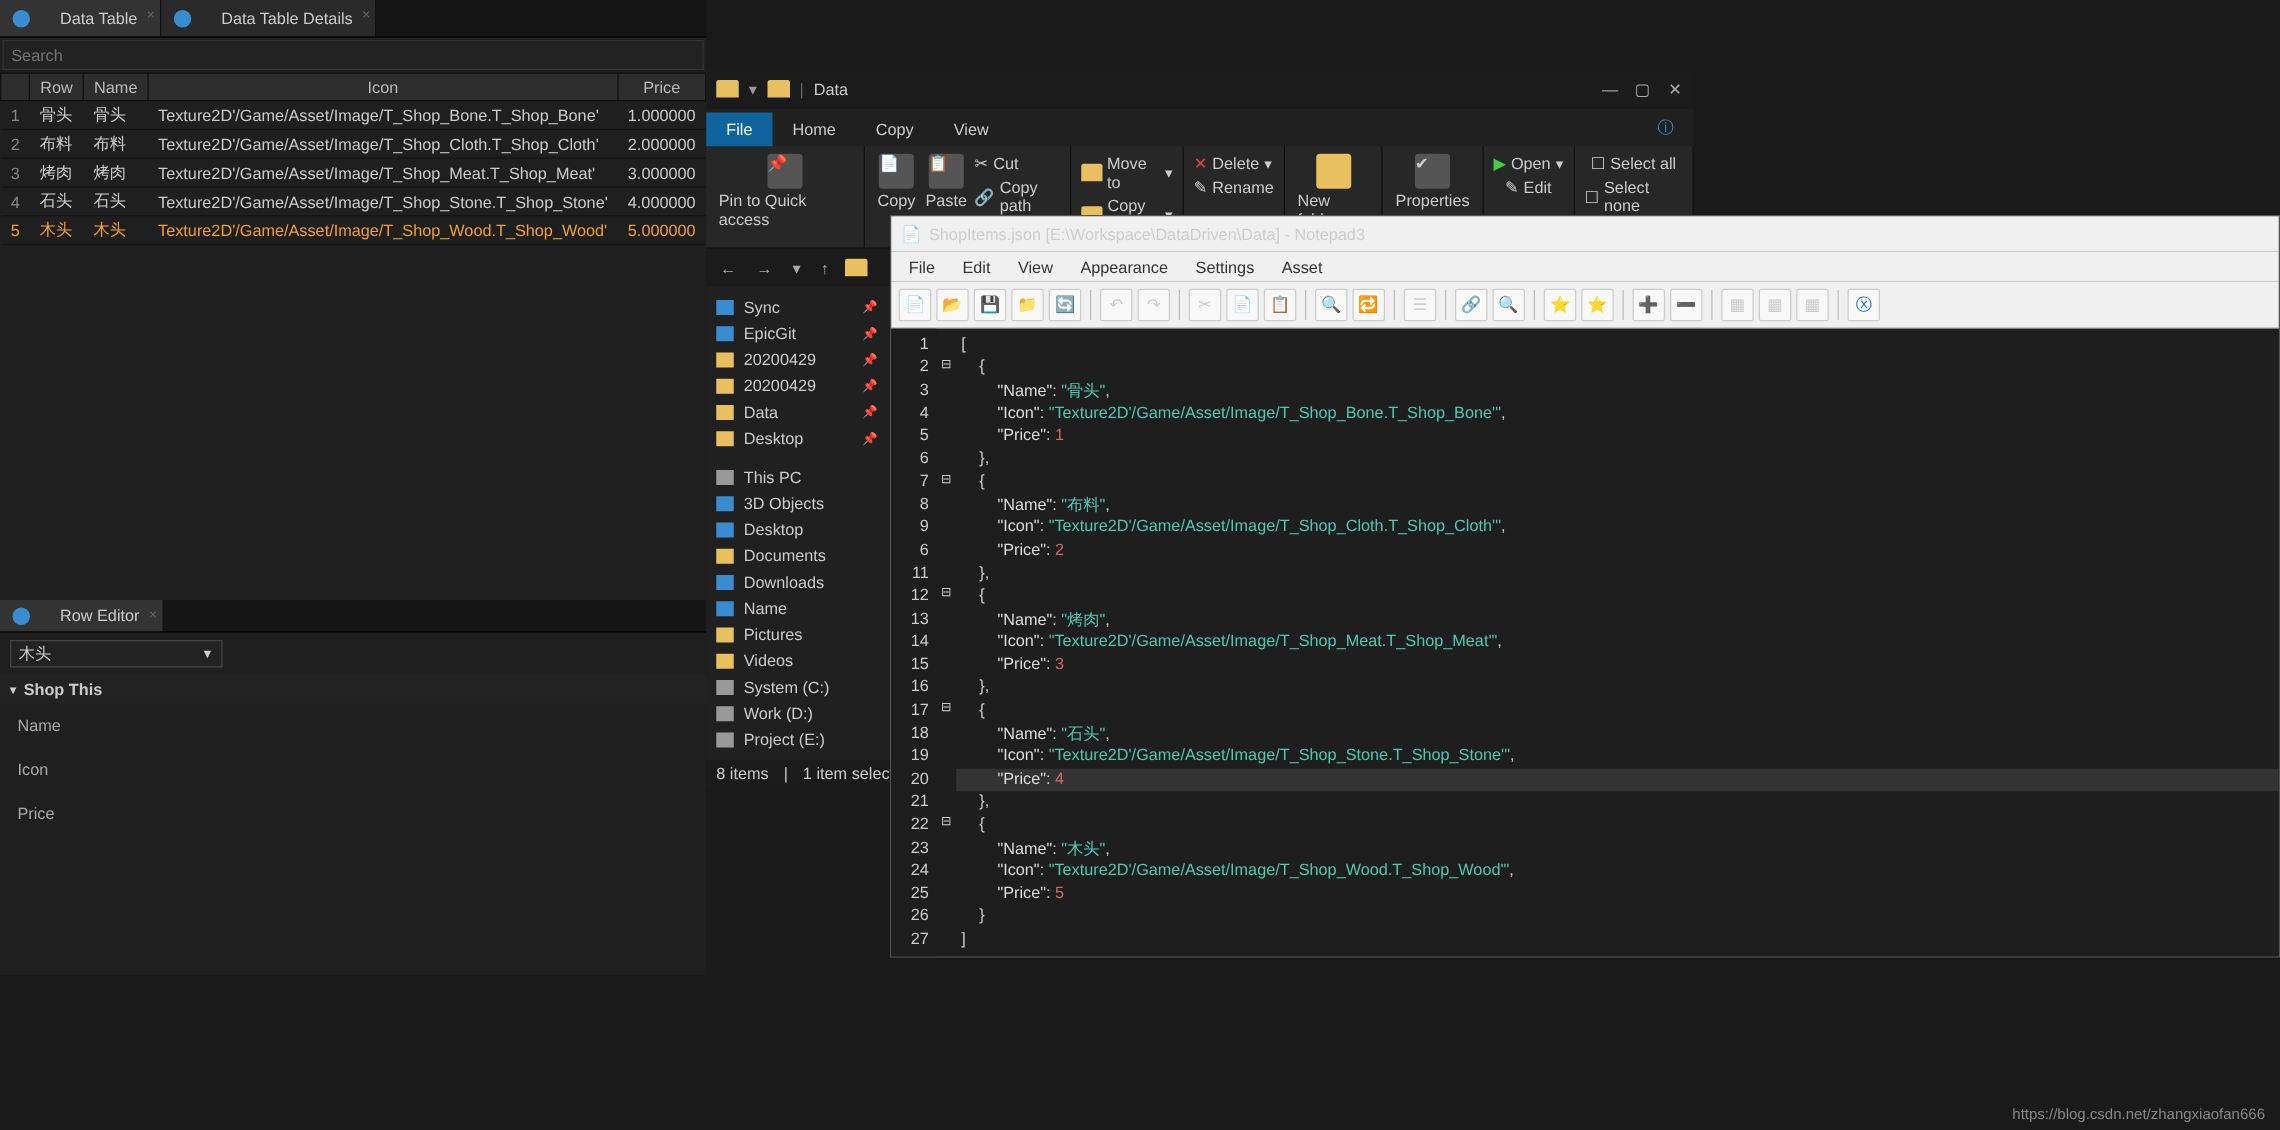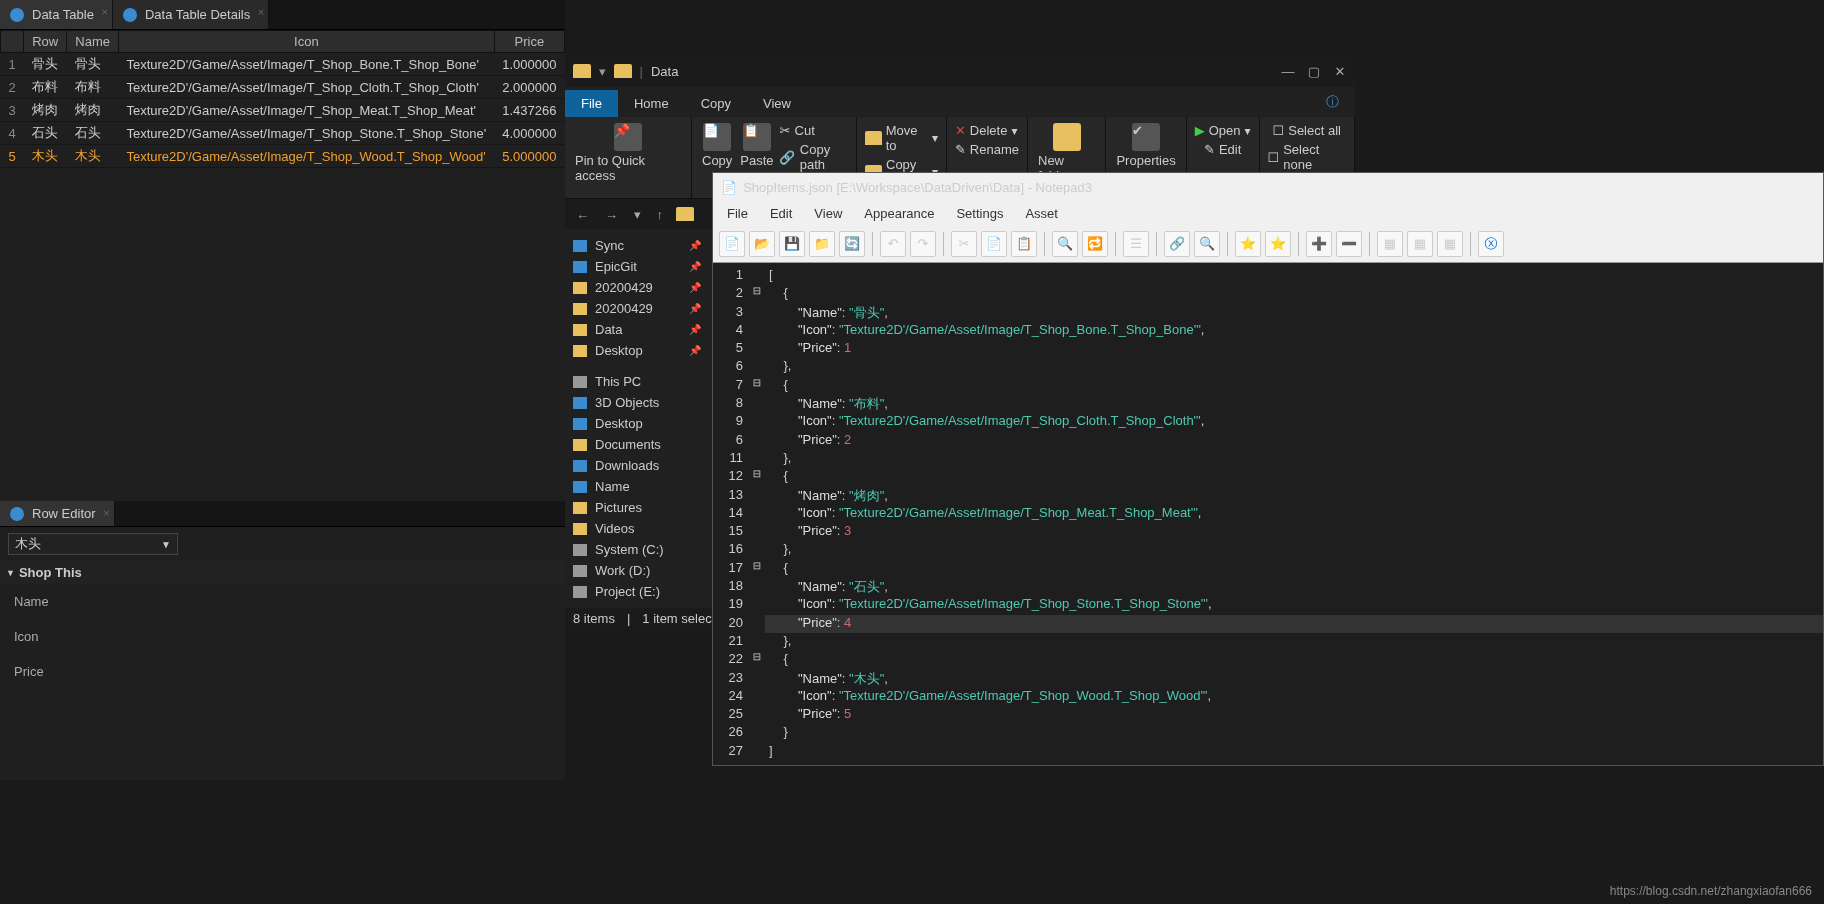--- a/index.html
+++ b/index.html
@@ -1,30 +1,30 @@
 <!DOCTYPE html>
 <html><head>
 <meta charset="utf-8">
 <style>
 *{box-sizing:border-box;margin:0;padding:0;font-family:"Segoe UI",Arial,sans-serif;font-size:13px;color:#ccc}
 body{background:#1a1a1a;width:1824px;height:904px;overflow:hidden;position:relative}
 
 .unreal{position:absolute;left:0;top:0;width:565px;height:780px;background:#1f1f1f}
 .tabs{display:flex;height:30px;background:#151515;border-bottom:1px solid #000}
-.tab{display:flex;align-items:center;padding:0 18px 0 10px;gap:8px;background:#2a2a2a;border-right:1px solid #111;position:relative}
+.tab{display:flex;align-items:center;padding:0 18px 0 10px;gap:24px;background:#2a2a2a;border-right:1px solid #111;position:relative}
 .tab .x{position:absolute;right:4px;top:6px;color:#666;font-size:11px}
 .tab.active{background:#333}
 .tab-icon{width:14px;height:14px;border-radius:7px;background:#3a8cd1;display:inline-block}
 .search{height:24px;background:#222;border:1px solid #333;margin:2px;padding:2px 6px;color:#888}
 .table{width:100%;border-collapse:collapse}
 .table th{background:#2d2d2d;color:#bbb;text-align:left;padding:3px 8px;font-weight:normal;border:1px solid #111;height:22px}
 .table td{padding:2px 8px;border-bottom:1px solid #151515;white-space:nowrap}
 .table tr.sel td{color:#f0a030}
 .row-num{text-align:right;color:#888;width:30px}
-.rowed-tabs{display:flex;height:26px;background:#151515;border-bottom:1px solid #000;margin-top:21px}
+.rowed-tabs{display:flex;height:26px;background:#151515;border-bottom:1px solid #000;margin-top:0}
 .rowed{position:absolute;left:0;top:480px;width:565px}
 .dd{display:flex;align-items:center;width:170px;height:22px;background:#222;border:1px solid #444;margin:6px 8px;padding:0 6px;justify-content:space-between}
 .chev{font-size:10px}
 .section-head{display:flex;align-items:center;gap:4px;padding:4px 6px;background:#222;font-weight:bold}
 .tri{font-size:9px}
 .prop{padding:10px 14px;color:#aaa}
 
 .explorer{position:absolute;left:565px;top:55px;width:790px;background:#202020}
 .ex-title{height:32px;background:#1b1b1b;display:flex;align-items:center;gap:8px;padding:0 8px}
 .folder-y{width:18px;height:14px;background:#e8c060;display:inline-block;border-radius:2px 2px 0 0}
@@ -78,20 +78,21 @@
         <span class="tab-icon"></span>
         <span>Data Table</span>
         <span class="x">×</span>
       </div>
     <div class="tab">
         <span class="tab-icon"></span>
         <span>Data Table Details</span>
         <span class="x">×</span>
       </div>
   </div>
+  <input class="search" style="width: calc(100% - 4px);" placeholder="Search">
   <table class="table">
     <thead>
         <tr>
       <th class="row-num"></th>
       <th style="width:50px">Row</th>
       <th style="width:50px">Name</th>
       <th style="text-align:center">Icon</th>
       <th style="text-align:center;width:70px">Price</th>
     </tr>
       </thead>
@@ -108,21 +109,21 @@
           <td>布料</td>
           <td>布料</td>
           <td>Texture2D'/Game/Asset/Image/T_Shop_Cloth.T_Shop_Cloth'</td>
           <td style="text-align:center">2.000000</td>
         </tr>
         <tr>
           <td class="row-num">3</td>
           <td>烤肉</td>
           <td>烤肉</td>
           <td>Texture2D'/Game/Asset/Image/T_Shop_Meat.T_Shop_Meat'</td>
-          <td style="text-align:right">1.437266</td>
+          <td style="text-align:right">3.000000</td>
         </tr>
         <tr>
           <td class="row-num">4</td>
           <td>石头</td>
           <td>石头</td>
           <td>Texture2D'/Game/Asset/Image/T_Shop_Stone.T_Shop_Stone'</td>
           <td style="text-align:left">4.000000</td>
         </tr>
         <tr class="sel">
           <td class="row-num">5</td>

